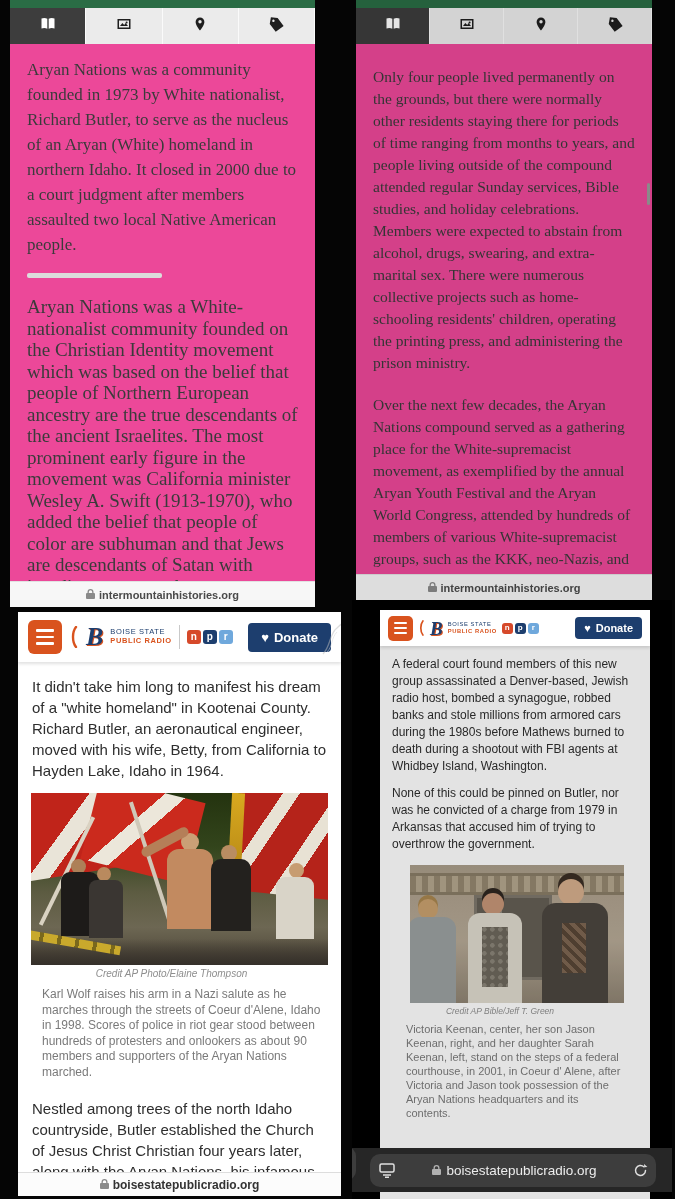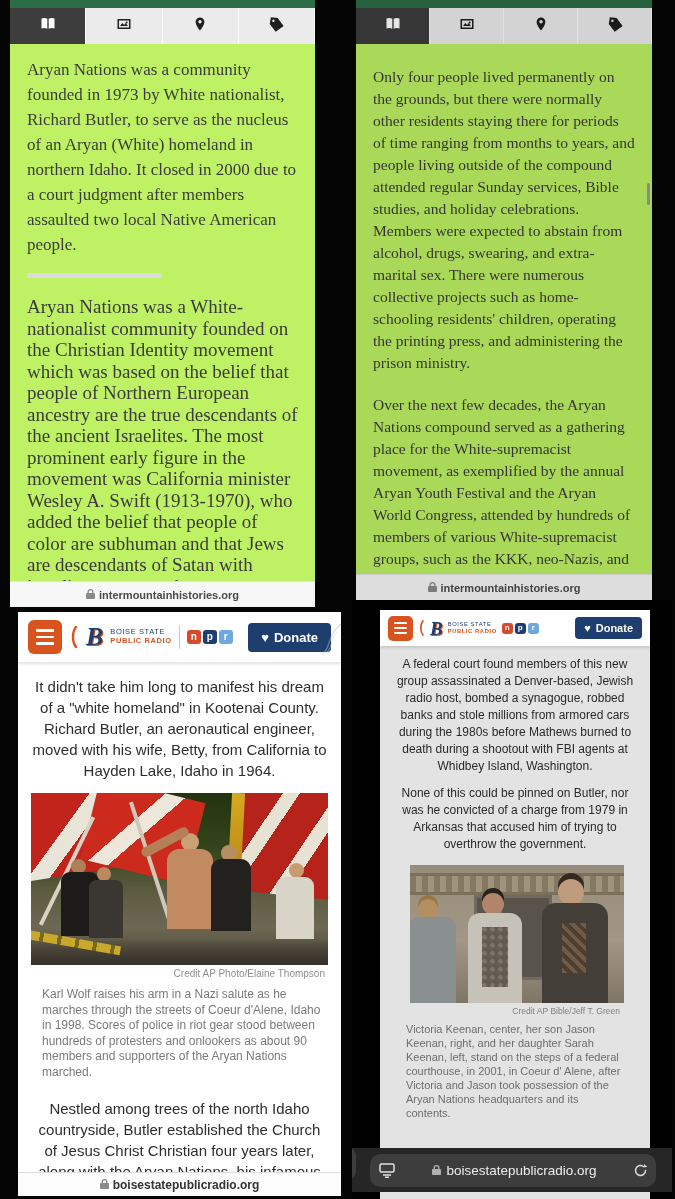--- a/index.html
+++ b/index.html
@@ -1,18 +1,18 @@
 <!DOCTYPE html>
 <html><head>
 <meta charset="utf-8">
 <style>
   html,body{margin:0;padding:0;}
   body{width:675px;height:1199px;background:#050505;position:relative;overflow:hidden;
        font-family:"Liberation Sans",sans-serif;}
-  .panel{position:absolute;background:#bef264;overflow:hidden;}
+  .panel{position:absolute;background:#ec4899;overflow:hidden;}
   
   #panel-tl{left:10px;top:0;width:305px;height:607px;}
   #panel-tr{left:356px;top:0;width:296px;height:600px;}
   .greenbar{height:8px;background:#2a6c45;}
   .tabbar{display:flex;height:36px;background:#ebebeb;}
   .tab{flex:1;display:flex;align-items:center;justify-content:center;border-right:1px solid #fafafa;cursor:pointer;}
   .tab svg{width:16px;height:16px;fill:#1f1f1f;}
   .tab.active{background:#3d3d3d;}
   .tab.active svg{fill:#fff;}
   .story-content{padding:13px 17px 0 17px;font-family:"Liberation Serif","DejaVu Serif",serif;color:#3b3b3b;}
@@ -42,23 +42,23 @@
   .vdiv{width:1px;height:24px;background:#c9c9c9;flex:none;}
   .npr{display:flex;gap:2px;flex:none;}
   .npr span{width:14px;height:14px;border-radius:3px;color:#fff;font-size:10px;font-weight:bold;
     display:flex;align-items:center;justify-content:center;line-height:1;}
   .npr .n{background:#d6492a;}
   .npr .p{background:#1d3e6e;}
   .npr .r{background:#6fa8dc;}
   .donate-btn{margin-left:auto;background:#1d3e6e;color:#fff;border:none;border-radius:4px;
     padding:7px 13px;font-size:13px;font-weight:bold;display:flex;align-items:center;gap:5px;cursor:pointer;flex:none;}
   .torn{position:absolute;right:-6px;top:4px;width:26px;height:40px;opacity:.5;}
-  .radio-body-p{font-size:15px;line-height:21px;color:#2e2e2e;margin:14px 14px 0 14px;text-align:center;}
+  .radio-body-p{font-size:15px;line-height:21px;color:#2e2e2e;margin:14px 14px 0 14px;}
   .photo{position:relative;overflow:hidden;background:#333;}
-  .credit-line{text-align:right;font-size:10px;color:#8e8e8e;margin:3px 16px 0 0;}
+  .credit-line{text-align:center;font-size:10px;font-style:italic;color:#8e8e8e;margin:3px 16px 0 0;}
   .caption{font-size:12px;line-height:15.5px;color:#7a7a7a;margin:8px 14px 0 24px;}
   .player{position:absolute;left:0;right:0;display:flex;align-items:center;background:#4d4d4d;}
   .play-btn{border-radius:50%;background:#e8521c;display:flex;align-items:center;justify-content:center;cursor:pointer;flex:none;}
   .play-btn svg{display:block;}
   .player-meta{display:flex;flex-direction:column;justify-content:center;line-height:1.25;min-width:0;}
   .player-show{font-size:10px;color:#c9c9c9;}
   .player-title{font-size:14px;color:#fff;font-weight:bold;}
   .player-wave{margin-left:auto;display:flex;align-items:center;justify-content:center;background:#3f3f3f;cursor:pointer;}
   .player-wave svg{display:block;}
   .url-strip{position:absolute;left:0;right:0;bottom:0;height:23px;background:#fcfcfc;border-top:1px solid #ddd;

